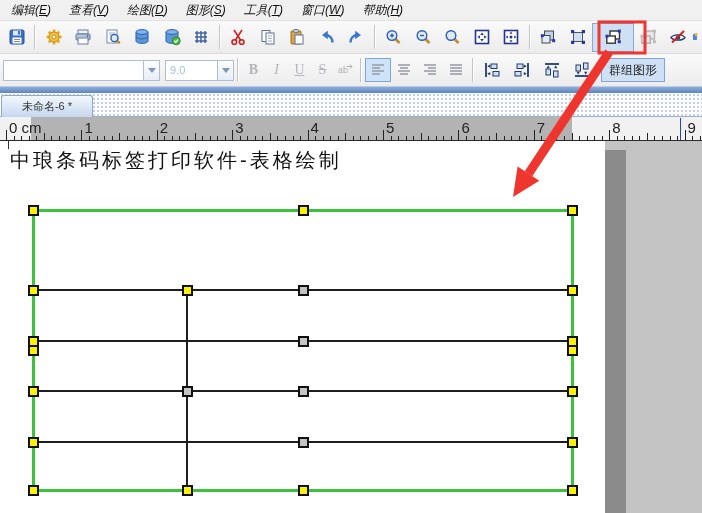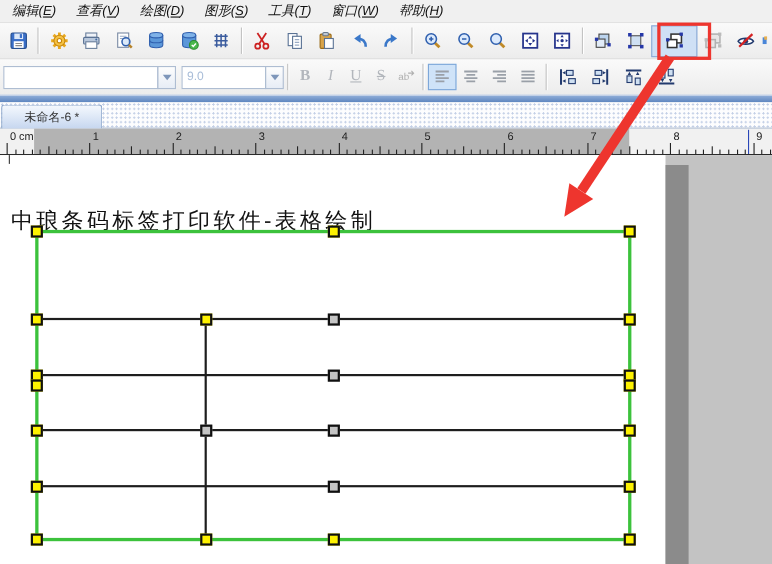--- a/index.html
+++ b/index.html
@@ -35,28 +35,28 @@
   .bluebar { height:7px; background:linear-gradient(#8fadd8,#5d85bf); border-top:1px solid #b9cbe6; }
 
   
   .tabbar { height:24px; background:#fdfdfe; background-image:radial-gradient(#c3cfe6 1px, transparent 1px); background-size:4px 4px; border-bottom:1px solid #9fb0c8; position:relative; }
   .tab { position:absolute; left:1px; top:2px; width:92px; height:22px; background:linear-gradient(#f4f8fd,#dbe6f6 55%,#c6d6ef); border:1px solid #8ea8cc; border-bottom:none; border-radius:3px 3px 0 0; display:flex; align-items:center; justify-content:center; font-size:11px; color:#333; }
 
   
   .ruler { height:24px; background:#f1f1f1; border-bottom:1px solid #2a2a2a; position:relative; }
   .ruler-shade { position:absolute; top:0; bottom:0; background:#b3b3b3; }
   .tick { position:absolute; bottom:0; width:1px; background:#222; }
-  .tick-label { position:absolute; top:2px; font-size:10px; color:#222; }
+  .tick-label { position:absolute; top:2px; font-size:15px; color:#222; }
   .cursor-line { position:absolute; top:1px; bottom:0; width:1px; background:#2946b8; }
 
   
   .canvas { position:relative; height:372px; background:#fff; overflow:hidden; }
   .offpage { position:absolute; top:0; bottom:0; right:0; background:#c3c3c3; }
   .page-shadow { position:absolute; bottom:0; background:#8b8b8b; }
-  .doc-title { position:absolute; left:10px; top:6px; font-family:"DejaVu Serif", serif; font-size:20px; letter-spacing:3px; color:#111; white-space:nowrap;margin-top:40px; }
+  .doc-title { position:absolute; left:10px; top:6px; font-family:"DejaVu Serif", serif; font-size:20px; letter-spacing:3px; color:#111; white-space:nowrap; }
   .tline { position:absolute; background:#1e1e1e; }
   .trect { position:absolute; border:3px solid #3cc23c; }
   .handle { position:absolute; width:11px; height:11px; border:2px solid #101010; }
   .handle.y { background:#fef200; }
   .handle.g { background:#c4c4c4; }
   .origin-marker { position:absolute; width:1px; height:8px; background:#333; top:0; }
 
   
   .overlay { position:absolute; left:0; top:0; width:702px; height:513px; z-index:60; pointer-events:none; }
 </style>
@@ -291,21 +291,21 @@
       </svg>
     </div>
   </div>
 
 <div class="toolbar2" id="toolbar2">
   <div class="combo" style="width:141px">
     <span class="cval"></span>
   </div>
   <div class="combo-arrow"></div>
   <div style="width:5px"></div>
-  <div class="combo" style="width:77px">
+  <div class="combo" style="width:53px">
     <span class="cval">9.0</span>
   </div>
   <div class="combo-arrow"></div>
   <div class="tsep"></div>
   <span id="style-buttons" style="display:flex">
       <div class="fbtn">
         <span class="style-letter" style="font-weight: bold;">B</span>
       </div>
       <div class="fbtn">
         <span class="style-letter" style="font-style: italic;">I</span>
@@ -392,20 +392,21 @@
       </div>
       <div class="fbtn" style="width: 30px;">
         <svg viewBox="0 0 18 18" width="18" height="18">
           <line x1="2" y1="15" x2="16" y2="15" stroke="#223a6e" stroke-width="1.8"></line>
           <rect x="3" y="4" width="4.5" height="6" fill="#cfe0f2" stroke="#223a6e"></rect>
           <rect x="10.5" y="2" width="4.5" height="6" fill="#cfe0f2" stroke="#223a6e"></rect>
           <path d="M5.2 13.8l-1.6-3h3.2zM12.7 13.8l-1.6-3h3.2z" fill="#223a6e"></path>
         </svg>
       </div>
     </span>
+  <div class="sel-label">群组图形</div>
 </div>
 
 <div class="bluebar"></div>
 
 <div class="tabbar">
   <div class="tab">未命名-6 *</div>
 </div>
 
 <div class="ruler" id="ruler">
     <div class="ruler-shade" style="left: 31px; width: 541px;"></div>

